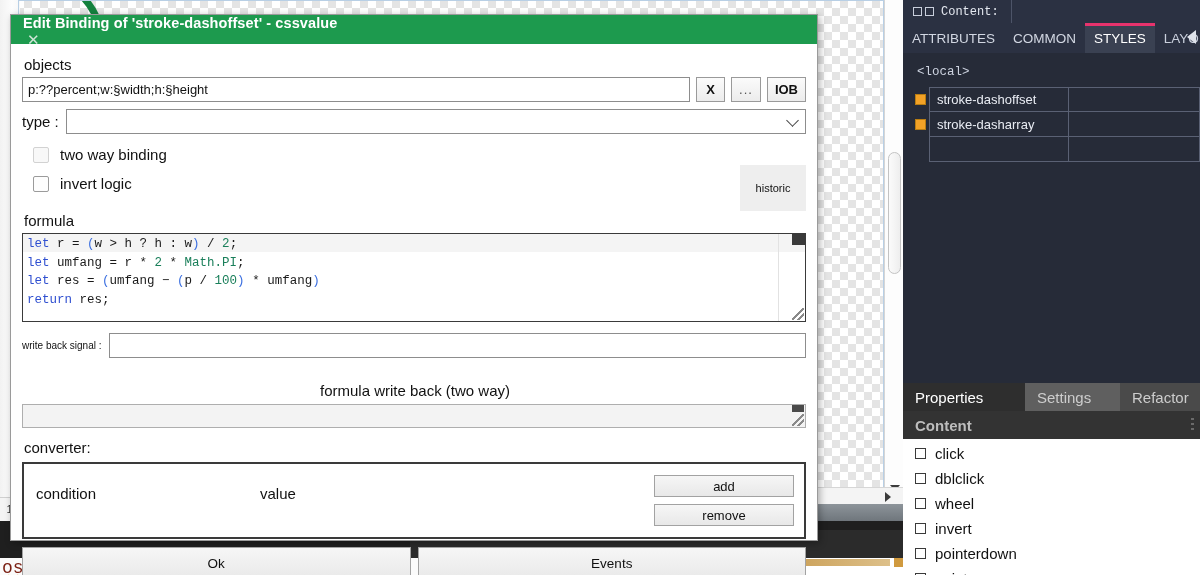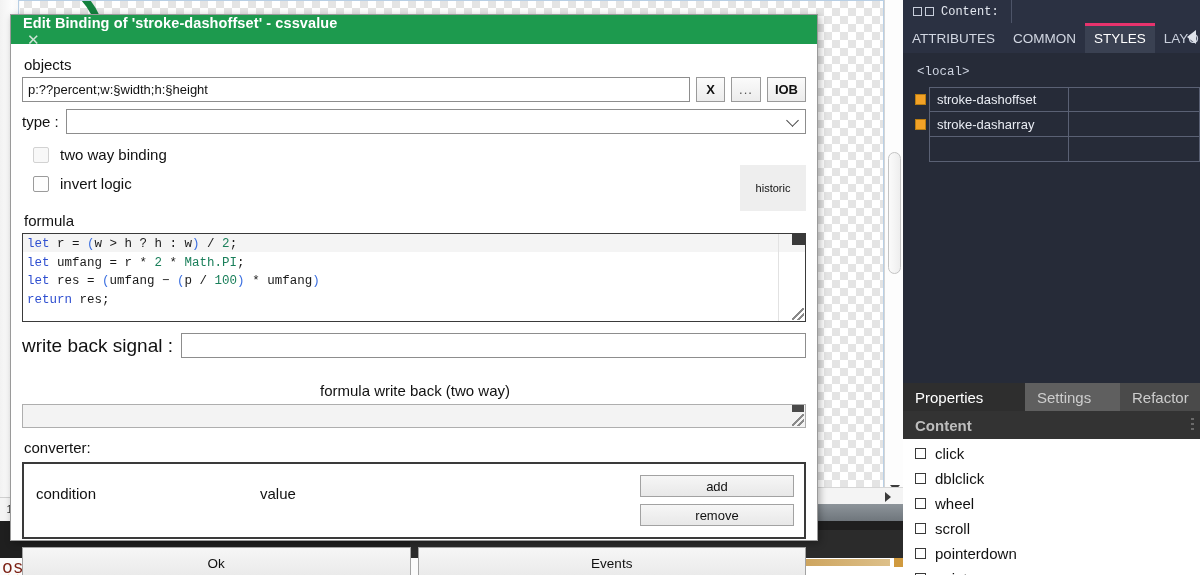--- a/index.html
+++ b/index.html
@@ -210,42 +210,42 @@
   .n  { color: #1a7f5a; }
   .m  { color: #1a7f5a; }
   .grip {
     position: absolute; right: 1px; bottom: 1px; width: 12px; height: 12px;
     background:
       linear-gradient(135deg, transparent 0 45%, #8a8a8a 45% 55%, transparent 55% 100%),
       linear-gradient(135deg, transparent 0 70%, #8a8a8a 70% 80%, transparent 80% 100%);
   }
 
   .wb-row { display: flex; align-items: center; gap: 8px; margin-top: 11px; }
-  .wb-row .wl { font-size: 19px; color: #111; }
+  .wb-row .wl { font-size: 10px; color: #111; }
 
   .fwb-box {
     margin-top: 5px; height: 24px; border: 1px solid #aeaeae;
     background: #f3f3f3; position: relative;
   }
   .fwb-box .cap {
     position: absolute; right: 1px; top: 0; width: 12px; height: 7px; background: #4a4a4a;
   }
 
   .conv-box {
     margin-top: 6px; height: 77px; border: 2px solid #3a3a3a; background: #fff;
     position: relative;
   }
   .conv-box .ch-cond {
     position: absolute; left: 12px; top: 21px; font-size: 15px; color: #111;
   }
   .conv-box .ch-val {
     position: absolute; left: 236px; top: 21px; font-size: 15px; color: #111;
   }
   .conv-btn {
-    position: absolute; right: 10px; width: 154px; height: 22px;
+    position: absolute; right: 10px; width: 140px; height: 22px;
     border: 1px solid #a2a2a2; background: linear-gradient(180deg,#f6f6f6,#e8e8e8);
     font-size: 13px; color: #111; display: flex; align-items: center;
     justify-content: center; cursor: pointer;
   }
   .conv-btn.add { top: 11px; }
   .conv-btn.remove { top: 40px; }
 
   .footer { display: flex; gap: 7px; margin-top: 8px; }
   .footer .fbtn {
     flex: 1; height: 33px; border: 1px solid #a2a2a2;
@@ -525,21 +525,21 @@
       <div class="ev-item">
         <div class="ebox"></div>
         <div class="elbl">dblclick</div>
       </div>
       <div class="ev-item">
         <div class="ebox"></div>
         <div class="elbl">wheel</div>
       </div>
       <div class="ev-item">
         <div class="ebox"></div>
-        <div class="elbl">scroll</div>
+        <div class="elbl">invert</div>
       </div>
       <div class="ev-item">
         <div class="ebox"></div>
         <div class="elbl">pointerdown</div>
       </div>
       <div class="ev-item">
         <div class="ebox"></div>
         <div class="elbl">pointerup</div>
       </div>
     </div>

